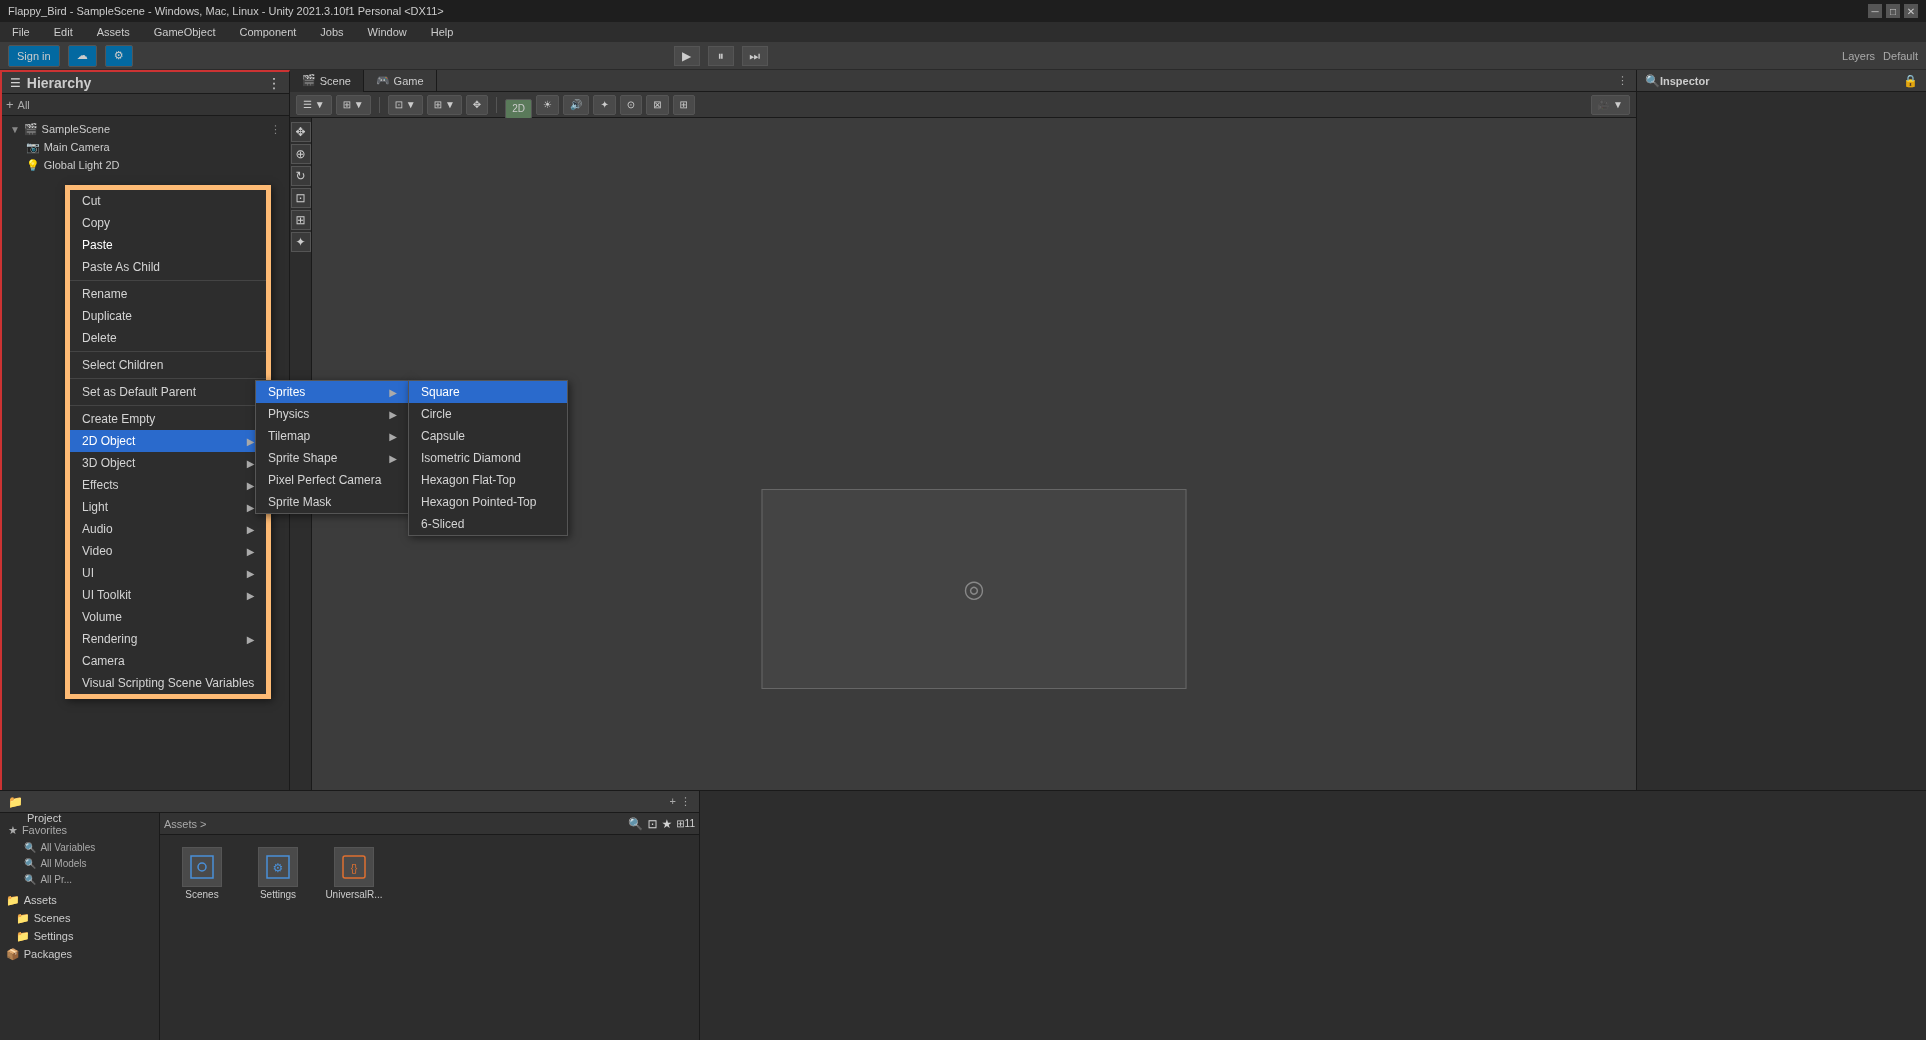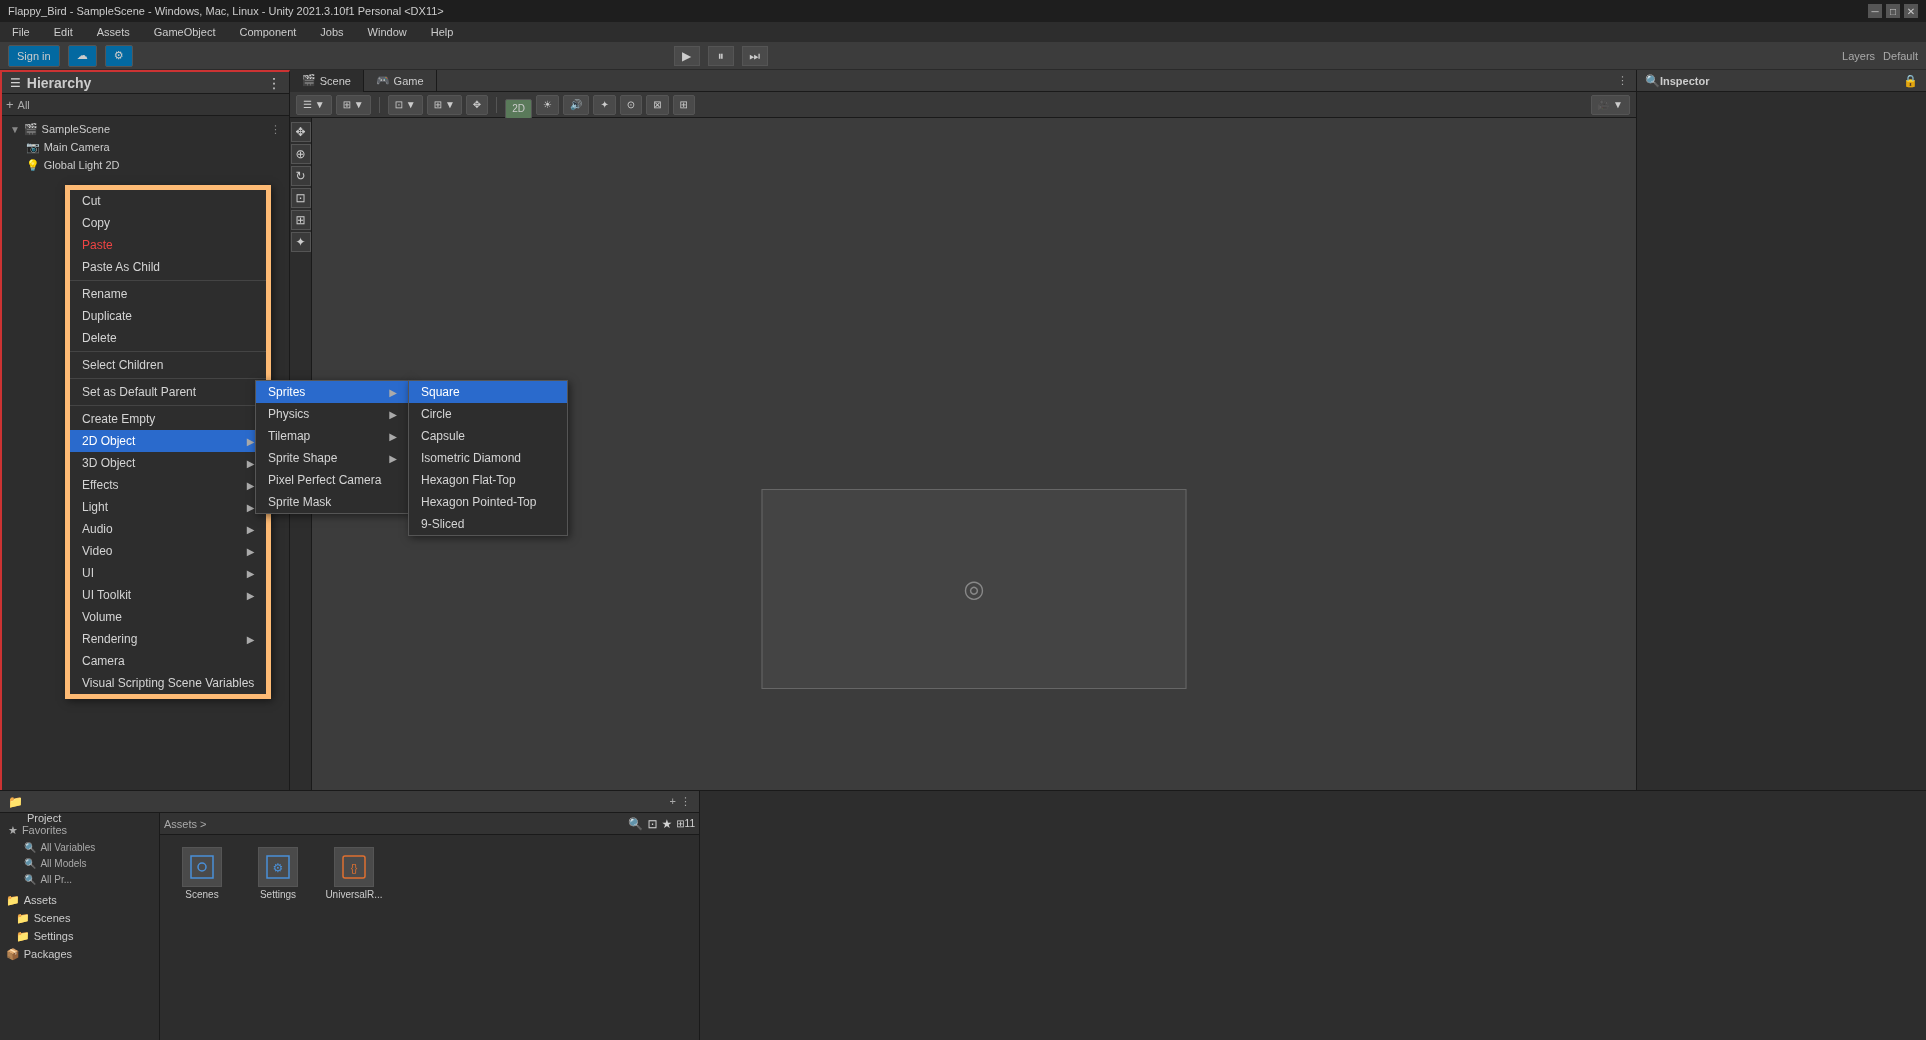--- a/index.html
+++ b/index.html
@@ -372,21 +372,21 @@
       height: 22px;
       padding: 0 12px;
       display: flex;
       align-items: center;
       justify-content: space-between;
       cursor: pointer;
       font-size: 12px;
       color: #d4d4d4;
     }
     .ctx-item.active { background: #2a6acc; color: #fff; }
-    .ctx-item.disabled { color: #ef4444; cursor: default; align-items: center; }
+    .ctx-item.disabled { color: #ffffff; cursor: default; align-items: center; }
     .ctx-separator {
       height: 1px;
       background: #444;
       margin: 2px 0;
     }
     .ctx-arrow { font-size: 10px; color: #aaa; }
 
     
     .submenu-1 {
       position: absolute;
@@ -809,15 +809,15 @@
   <div class="ctx-item">
       <span>Isometric Diamond</span>
     </div>
   <div class="ctx-item">
       <span>Hexagon Flat-Top</span>
     </div>
   <div class="ctx-item">
       <span>Hexagon Pointed-Top</span>
     </div>
   <div class="ctx-item">
-      <span>9-Sliced</span>
+      <span>6-Sliced</span>
     </div>
 </div>
 
 </body></html>

